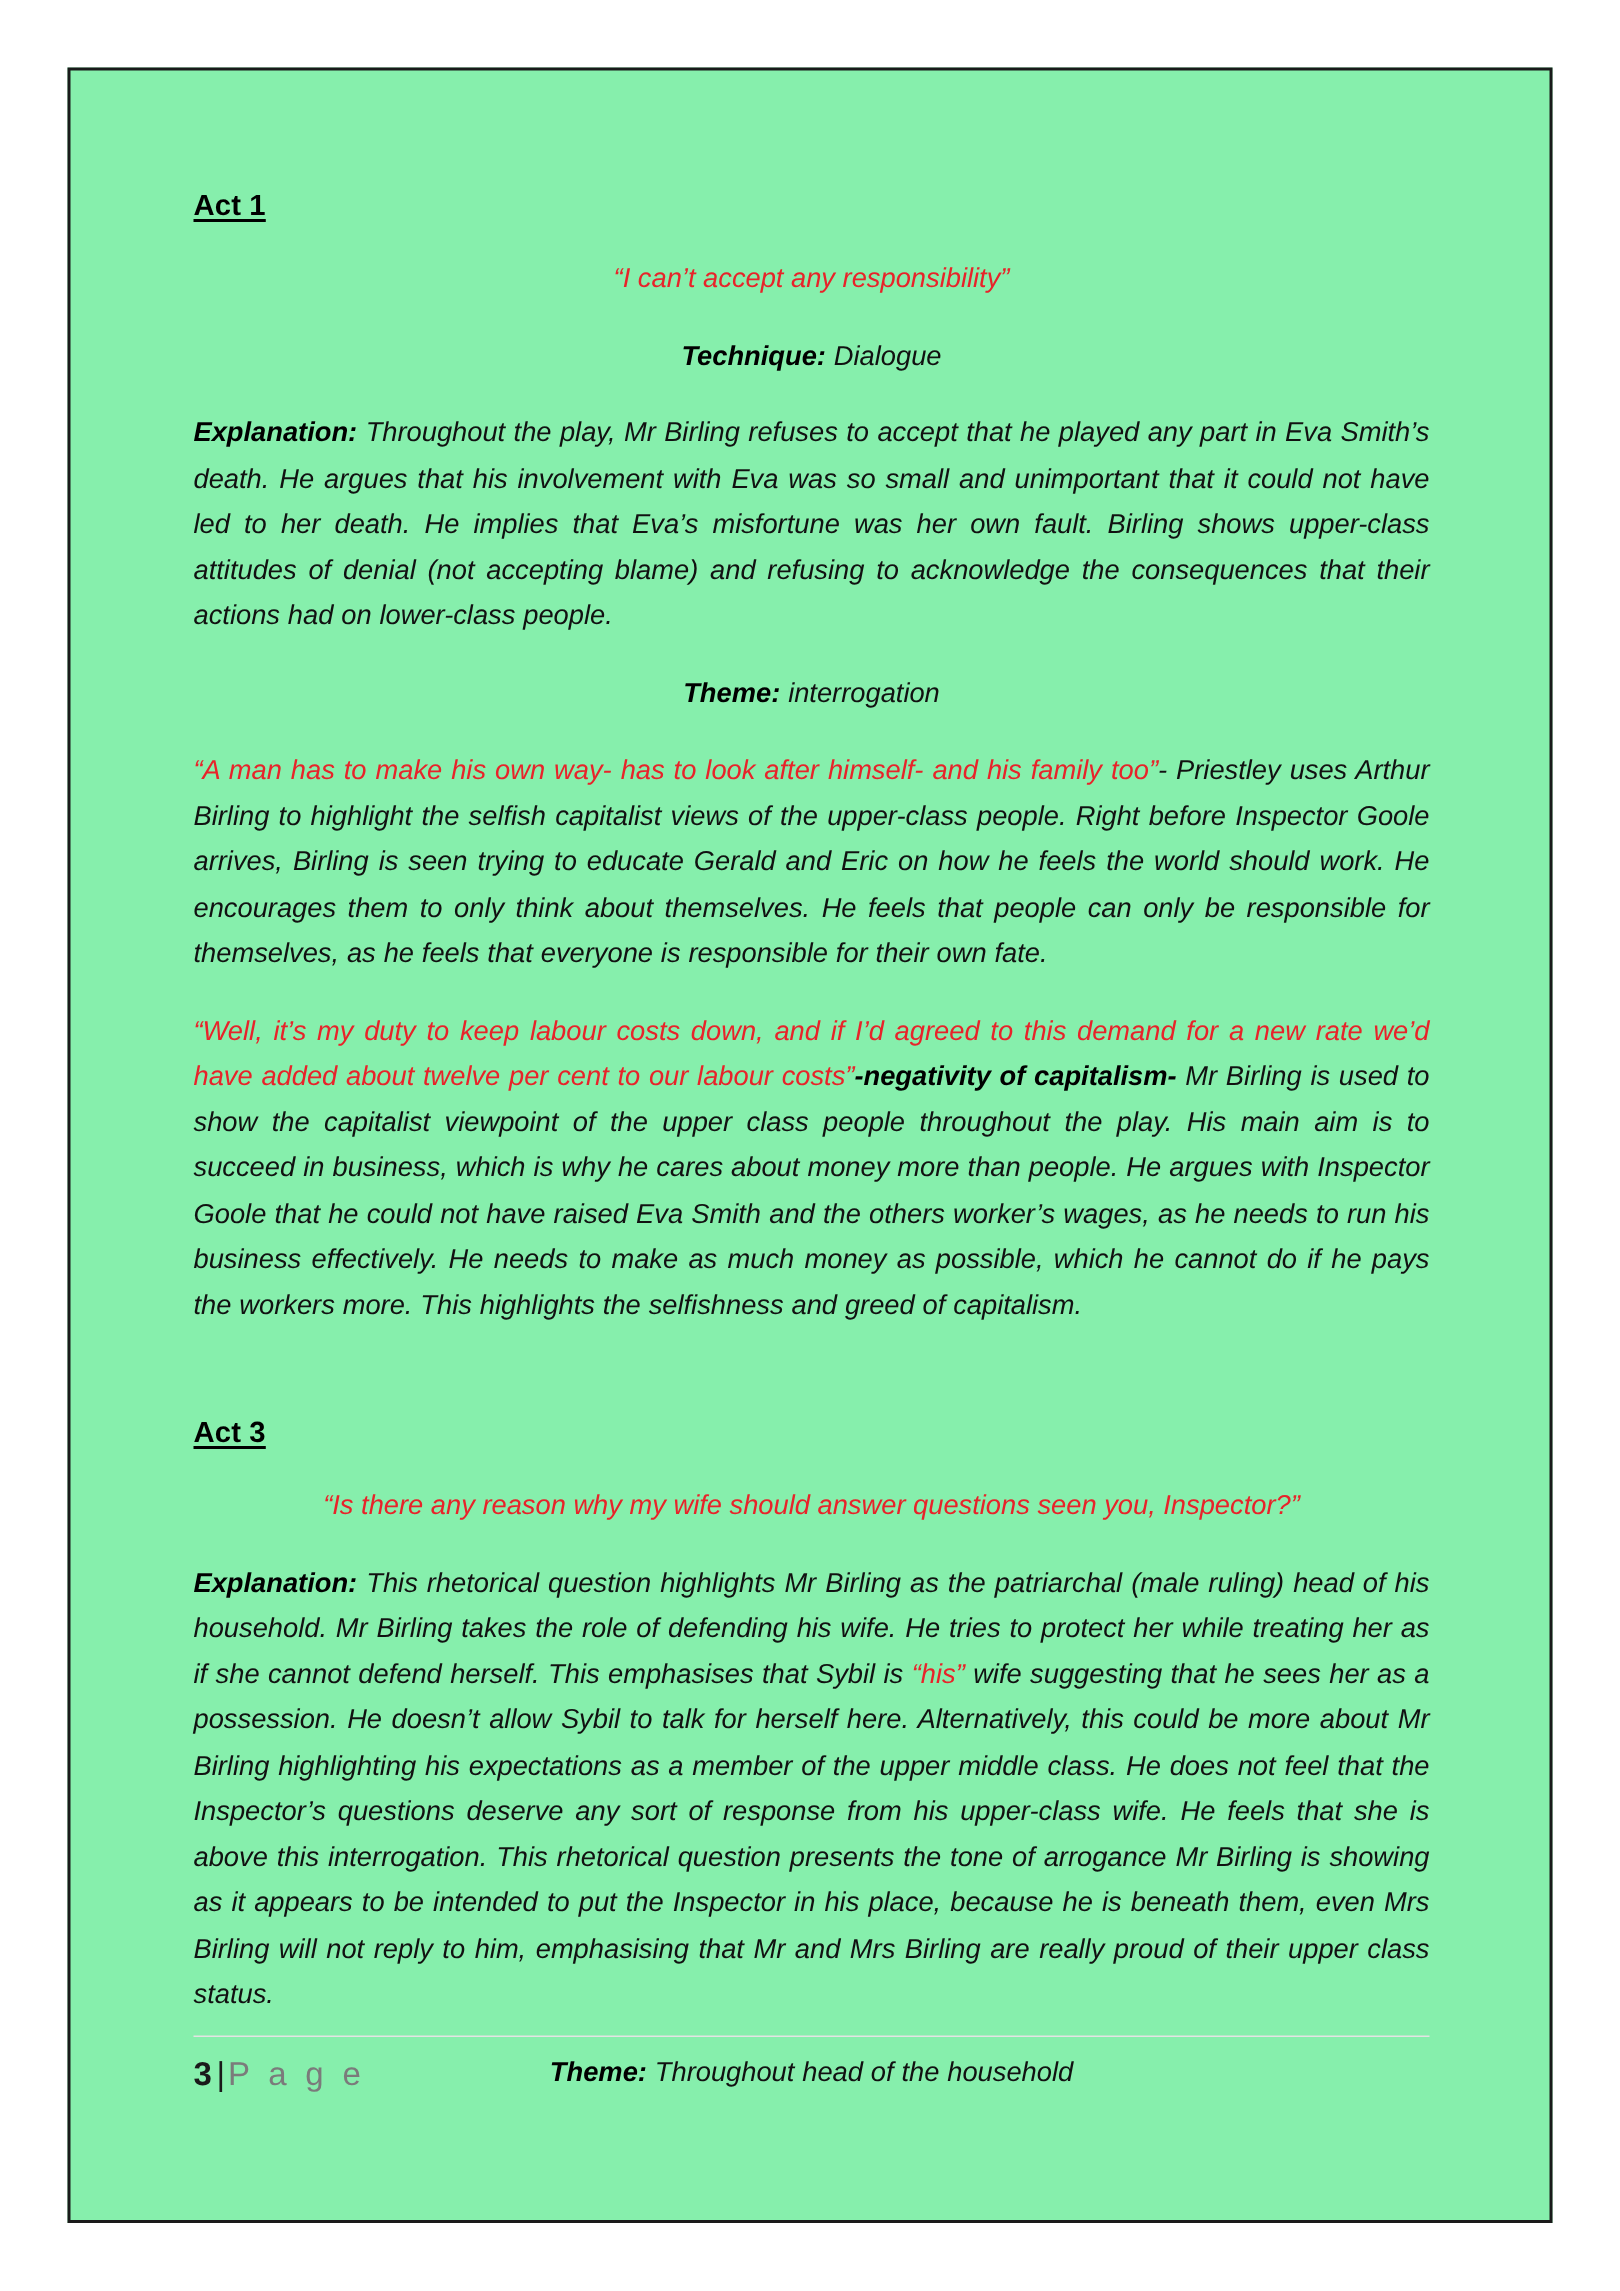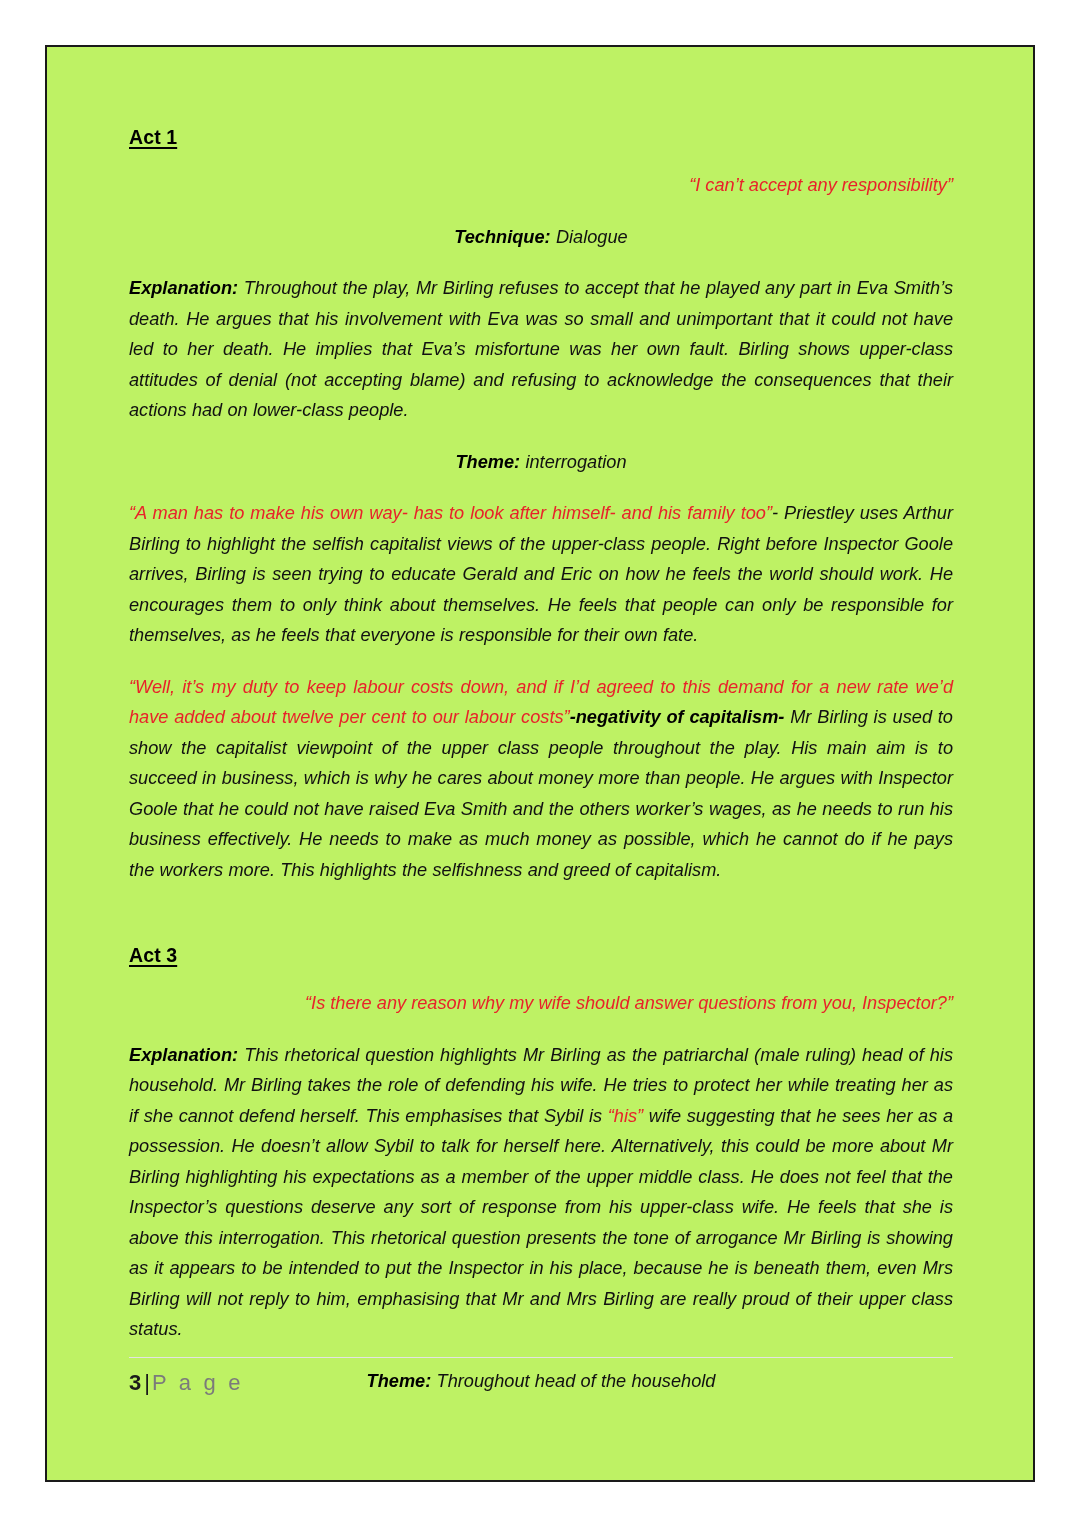--- a/index.html
+++ b/index.html
@@ -16,21 +16,21 @@
 
   
   .sheet {
     position: absolute;
     left: 45px;
     top: 45px;
     width: 990px;
     height: 1437px;
     box-sizing: border-box;
     border: 2px solid #1a1a1a;
-    background: #bef264;
+    background: #86efac;
   }
 
   .content {
     position: absolute;
     left: 82px;          
     top: 79px;           
     width: 824px;
   }
 
   
@@ -57,21 +57,21 @@
     word-spacing: 0.2px;
   }
   .para.nojust { text-align: center; }
 
   .quote-line {
     font-size: 18.2px;
     line-height: 30.5px;
     font-style: italic;
     color: #E8232A;
     margin: 16px 0 21px 0;
-    text-align: right;
+    text-align: center;
   }
 
   .lbl {
     font-weight: bold;
     font-style: italic;
     color: #000000;
   }
   .red {
     color: #E8232A;
   }
@@ -132,21 +132,21 @@
     <div class="para nojust"><span class="lbl">Theme:</span> <span>interrogation</span></div>
 
     <div class="para"><span class="red">“A man has to make his own way- has to look after himself- and his family too”</span><span>- Priestley uses Arthur Birling to highlight the selfish capitalist views of the upper-class people. Right before Inspector Goole arrives, Birling is seen trying to educate Gerald and Eric on how he feels the world should work. He encourages them to only think about themselves. He feels that people can only be responsible for themselves, as he feels that everyone is responsible for their own fate.</span></div>
 
     <div class="para"><span class="red">“Well, it’s my duty to keep labour costs down, and if I’d agreed to this demand for a new rate we’d have added about twelve per cent to our labour costs”</span><span class="bold-inline">-negativity of capitalism-</span><span> Mr Birling is used to show the capitalist viewpoint of the upper class people throughout the play. His main aim is to succeed in business, which is why he cares about money more than people. He argues with Inspector Goole that he could not have raised Eva Smith and the others worker’s wages, as he needs to run his business effectively. He needs to make as much money as possible, which he cannot do if he pays the workers more. This highlights the selfishness and greed of capitalism.</span></div>
 
     <div class="act-gap"></div>
 
     <div class="act-heading"><span class="u">Act 3</span></div>
 
-    <div class="quote-line">“Is there any reason why my wife should answer questions from you, Inspector?”</div>
+    <div class="quote-line">“Is there any reason why my wife should answer questions seen you, Inspector?”</div>
 
 
     <div class="para"><span class="lbl">Explanation:</span> <span>This rhetorical question highlights Mr Birling as the patriarchal (male ruling) head of his household. Mr Birling takes the role of defending his wife. He tries to protect her while treating her as if she cannot defend herself. This emphasises that Sybil is </span><span class="red">“his”</span><span> wife suggesting that he sees her as a possession. He doesn’t allow Sybil to talk for herself here. Alternatively, this could be more about Mr Birling highlighting his expectations as a member of the upper middle class. He does not feel that the Inspector’s questions deserve any sort of response from his upper-class wife. He feels that she is above this interrogation. This rhetorical question presents the tone of arrogance Mr Birling is showing as it appears to be intended to put the Inspector in his place, because he is beneath them, even Mrs Birling will not reply to him, emphasising that Mr and Mrs Birling are really proud of their upper class status.</span></div>
 
     <div class="para nojust"><span class="lbl">Theme:</span> <span>Throughout head of the household</span></div>
 
   </div>
 
   <div class="footer">
     <div class="footer-rule"></div>

